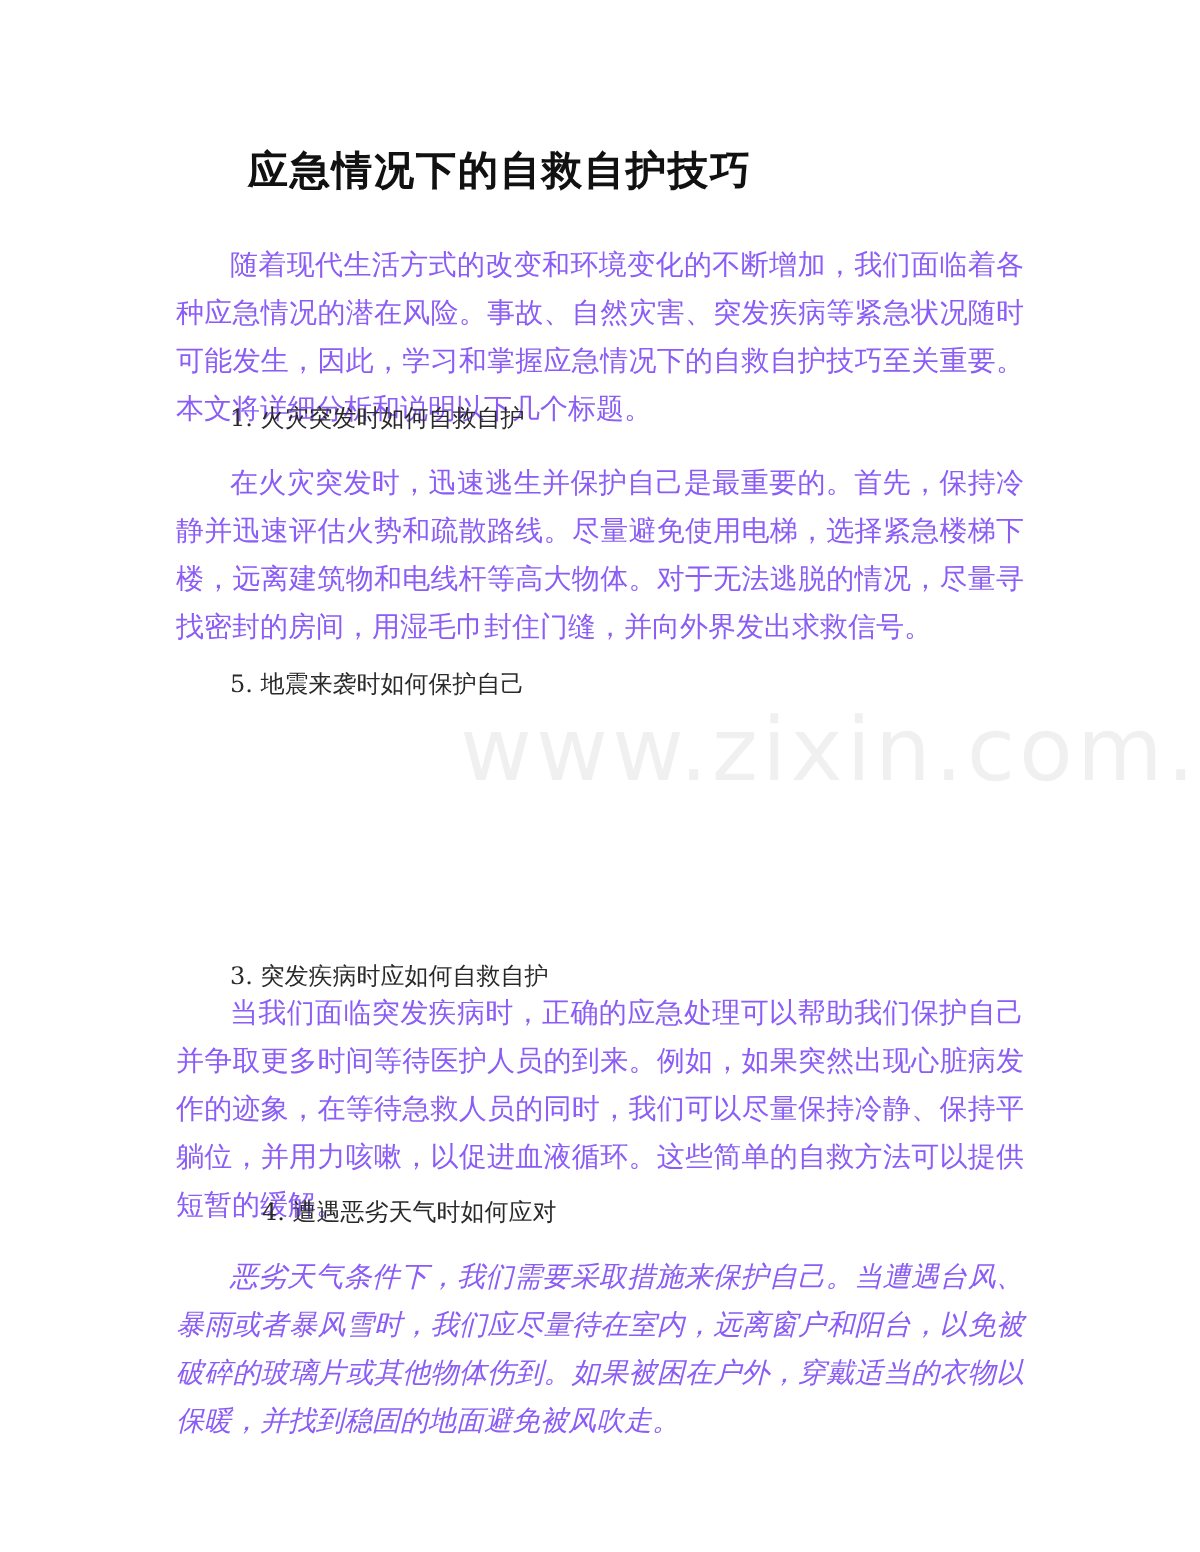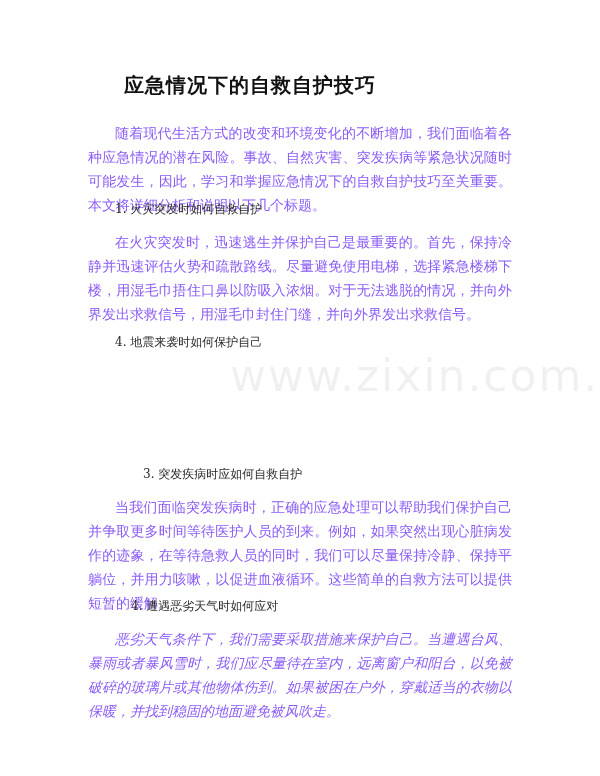--- a/index.html
+++ b/index.html
@@ -16,24 +16,24 @@
   </style>
 </head>
 <body>
 
 <div class="page">
   <div class="title">应急情况下的自救自护技巧</div>
 
   <div class="block para" style="top:121px;">随着现代生活方式的改变和环境变化的不断增加，我们面临着各种应急情况的潜在风险。事故、自然灾害、突发疾病等紧急状况随时可能发生，因此，学习和掌握应急情况下的自救自护技巧至关重要。本文将详细分析和说明以下几个标题。</div>
 
   <div class="heading" style="top:201px;">1. 火灾突发时如何自救自护</div>
-  <div class="block para" style="top:230px;">在火灾突发时，迅速逃生并保护自己是最重要的。首先，保持冷静并迅速评估火势和疏散路线。尽量避免使用电梯，选择紧急楼梯下楼，用湿毛巾捂住口鼻以防吸入浓烟。对于无法逃脱的情况，并向外界发出求救信号，用湿毛巾封住门缝，并向外界发出求救信号。</div>
+  <div class="block para" style="top:230px;">在火灾突发时，迅速逃生并保护自己是最重要的。首先，保持冷静并迅速评估火势和疏散路线。尽量避免使用电梯，选择紧急楼梯下楼，远离建筑物和电线杆等高大物体。对于无法逃脱的情况，尽量寻找密封的房间，用湿毛巾封住门缝，并向外界发出求救信号。</div>
 
-  <div class="heading" style="top:334px;">4. 地震来袭时如何保护自己</div>
+  <div class="heading" style="top:334px;">5. 地震来袭时如何保护自己</div>
 
-  <div class="heading" style="top:466px;margin-left:28px;">3. 突发疾病时应如何自救自护</div>
+  <div class="heading" style="top:480px;">3. 突发疾病时应如何自救自护</div>
   <div class="block para" style="top:495px;">当我们面临突发疾病时，正确的应急处理可以帮助我们保护自己并争取更多时间等待医护人员的到来。例如，如果突然出现心脏病发作的迹象，在等待急救人员的同时，我们可以尽量保持冷静、保持平躺位，并用力咳嗽，以促进血液循环。这些简单的自救方法可以提供短暂的缓解。</div>
 
   <div class="heading" style="top:598px;margin-left:16px;">4. 遭遇恶劣天气时如何应对</div>
   <div class="block para" style="top:627px;font-style:italic;">恶劣天气条件下，我们需要采取措施来保护自己。当遭遇台风、暴雨或者暴风雪时，我们应尽量待在室内，远离窗户和阳台，以免被破碎的玻璃片或其他物体伤到。如果被困在户外，穿戴适当的衣物以保暖，并找到稳固的地面避免被风吹走。</div>
 
   <div class="watermark">www.zixin.com.cn</div>
 </div>
 
 </body></html>

